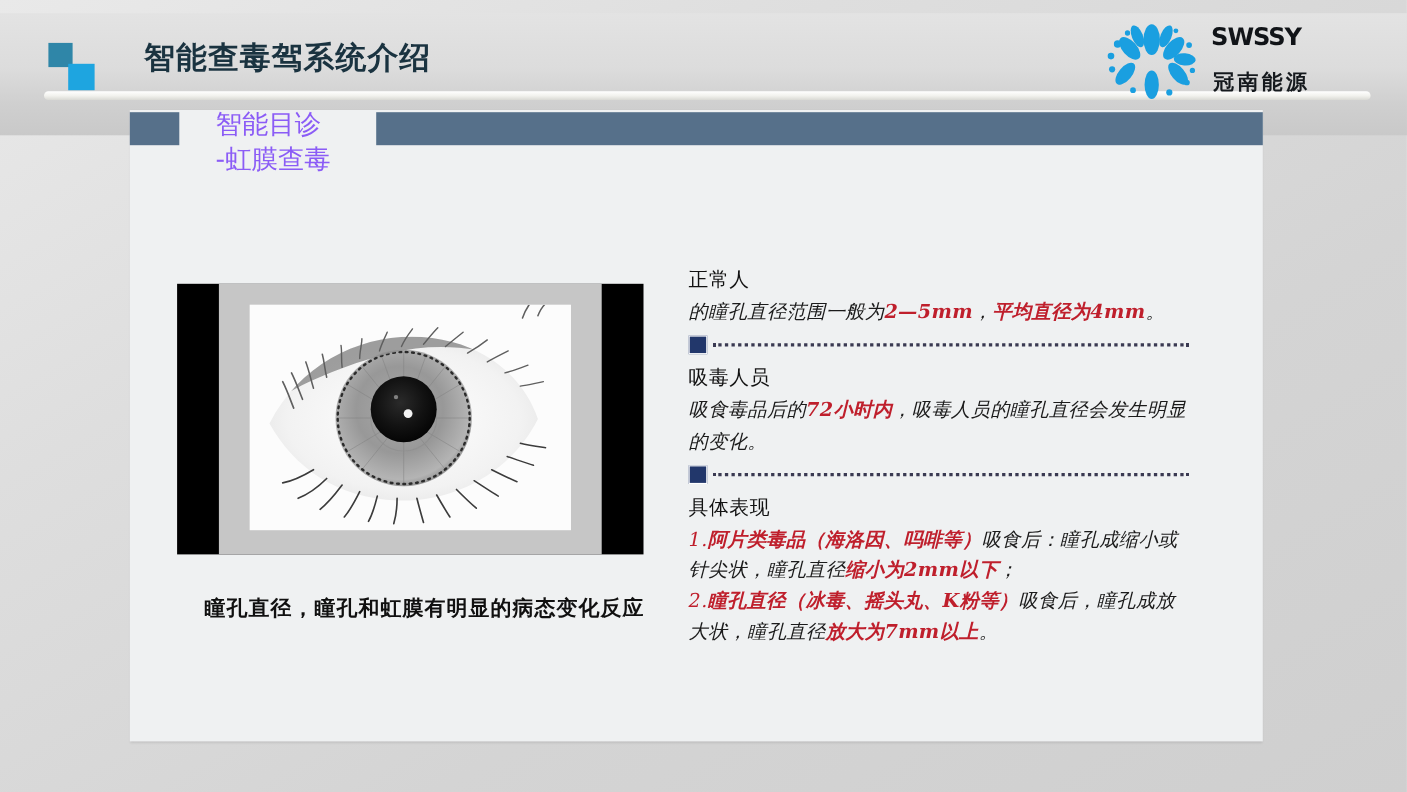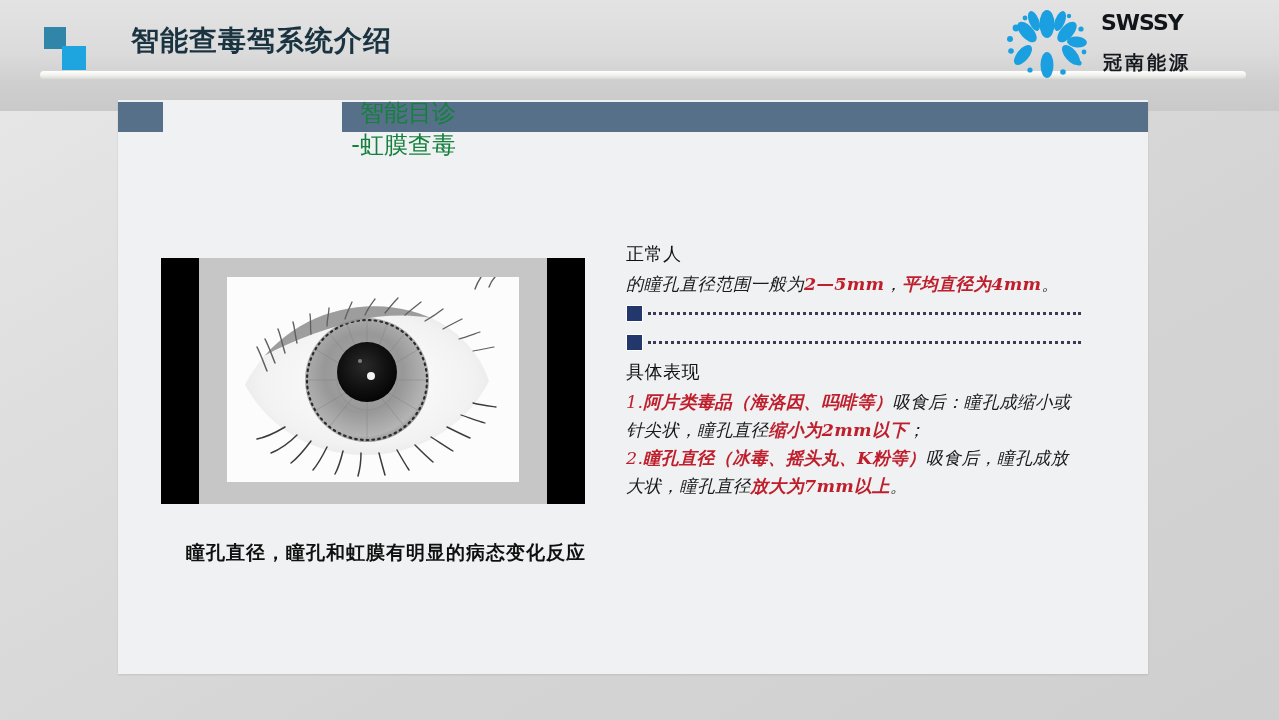--- a/index.html
+++ b/index.html
@@ -9,21 +9,21 @@
     font-family: "Liberation Sans", "DejaVu Sans", sans-serif;
   }
   #slide {
     position: relative;
     width: 1279px; height: 720px;
     background: linear-gradient(150deg, #e9e9e9 0%, #dedede 30%, #d4d4d4 65%, #cfcfcf 100%);
   }
 
   
   #header-band {
-    position: absolute; left: 0; top: 0; width: 1279px; height: 111px;
+    position: absolute; left: 0; top: 12px; width: 1279px; height: 111px;
     background: linear-gradient(180deg,#e3e3e3 0%, #dcdcdc 45%, #cfcfcf 75%, #c9c9c9 100%);
   }
   #logo-marks { position: absolute; left: 44px; top: 27px; width: 64px; height: 46px; }
   .mark {
     position: absolute; display: block;
   }
   .mark-dark { left: 0; top: 0; width: 22px; height: 22px; background: #2f86a8; }
   .mark-light { left: 18px; top: 19px; width: 24px; height: 24px; background: #1ea5e0; }
 
   #slide-title {
@@ -67,23 +67,23 @@
   #sec-bar-left {
     position: absolute; left: 0px; top: 2px; width: 45px; height: 30px;
     background: #56708a;
   }
   #sec-bar-right {
     position: absolute; left: 224px; top: 2px; width: 806px; height: 30px;
     background: #56708a;
   }
   #sec-title {
     position: absolute; left: 78px; top: -2px; width: 260px;
-    font-size: 24px; color: #15803d; line-height: 1.32;
+    font-size: 24px; color: #8b5cf6; line-height: 1.32;
     font-family: "DejaVu Sans", "Liberation Sans", sans-serif;
-    text-align: right;
+    text-align: left;
     z-index: 5;
   }
   #sec-title .l2 { display: block; }
 
   
   #photo-block {
     position: absolute; left: 43px; top: 158px; width: 424px; height: 246px;
     background: #000;
   }
   #photo-gray {
@@ -304,20 +304,24 @@
       <div>
         <div class="blk-head">正常人</div>
         <div class="blk-body"><span>的瞳孔直径范围一般为</span><span class="hl">2—5mm</span><span>，</span><span class="hl">平均直径为4mm</span><span>。</span></div>
       </div>
 
       <div class="sep">
         <span class="sep-square"></span>
         <span class="sep-line"></span>
       </div>
 
+      <div>
+        <div class="blk-head">吸毒人员</div>
+        <div class="blk-body"><span>吸食毒品后的</span><span class="hl">72小时内</span><span>，吸毒人员的瞳孔直径会发生明显的变化。</span></div>
+      </div>
 
       <div class="sep">
         <span class="sep-square"></span>
         <span class="sep-line"></span>
       </div>
 
       <div id="blk3">
         <div class="blk-head">具体表现</div>
         <div class="blk-body"><span class="hl-plain">1.</span><span class="hl">阿片类毒品（海洛因、吗啡等）</span><span>吸食后：瞳孔成缩小或针尖状，瞳孔直径</span><span class="hl">缩小为2mm以下</span><span>；</span></div>
         <div class="blk-body"><span class="hl-plain">2.</span><span class="hl">瞳孔直径（冰毒、摇头丸、K粉等）</span><span>吸食后，瞳孔成放大状，瞳孔直径</span><span class="hl">放大为7mm以上</span><span>。</span></div>

